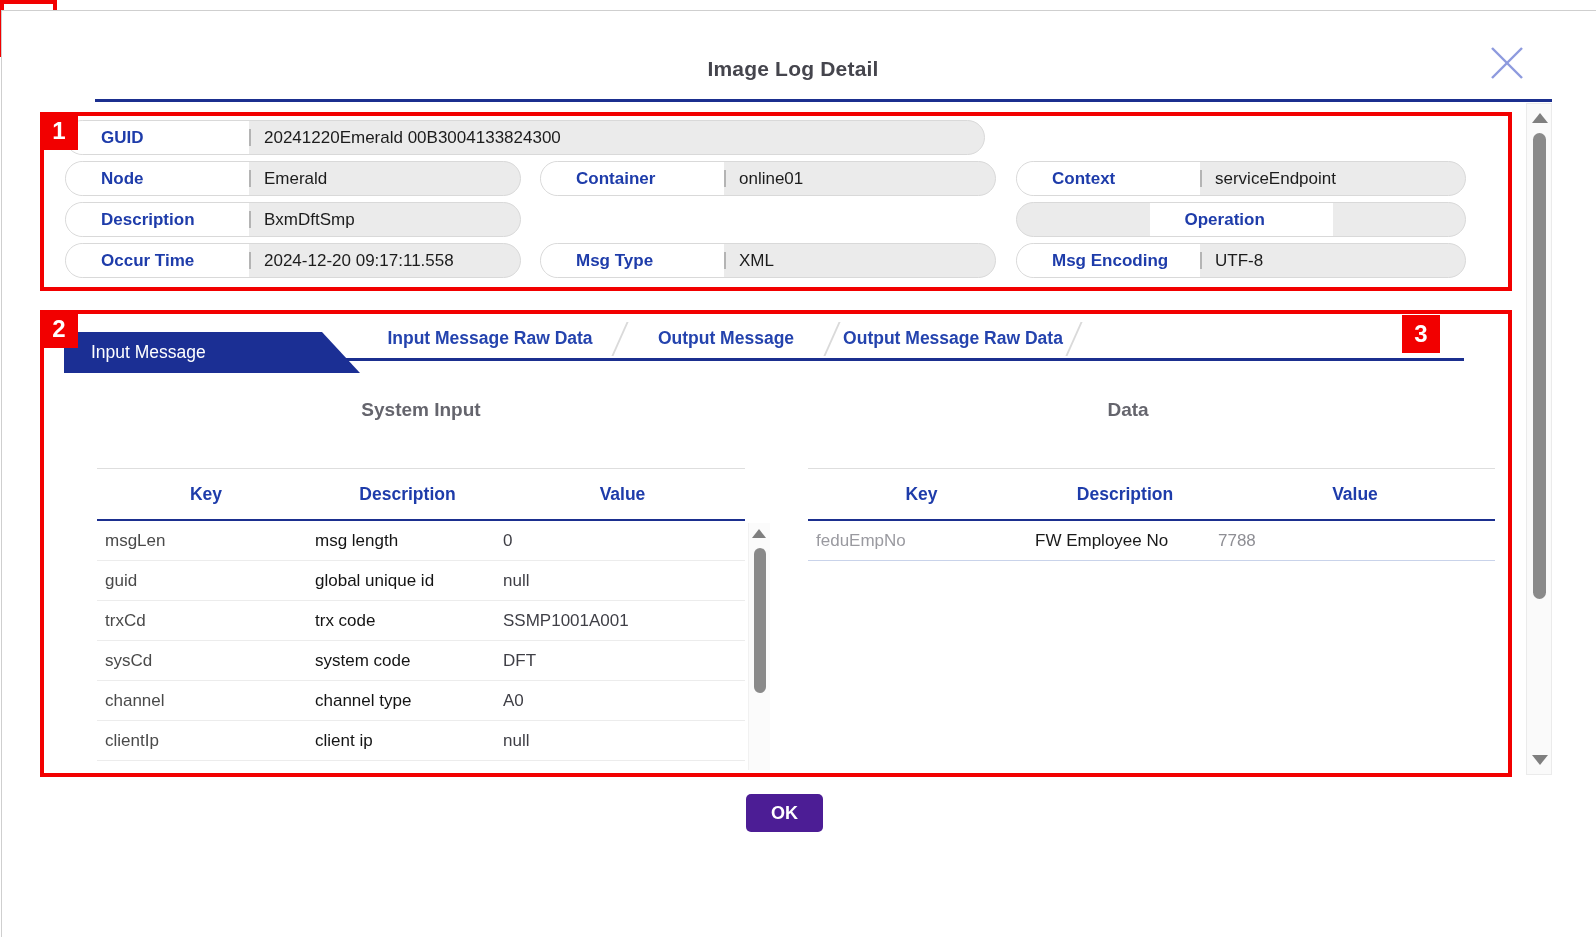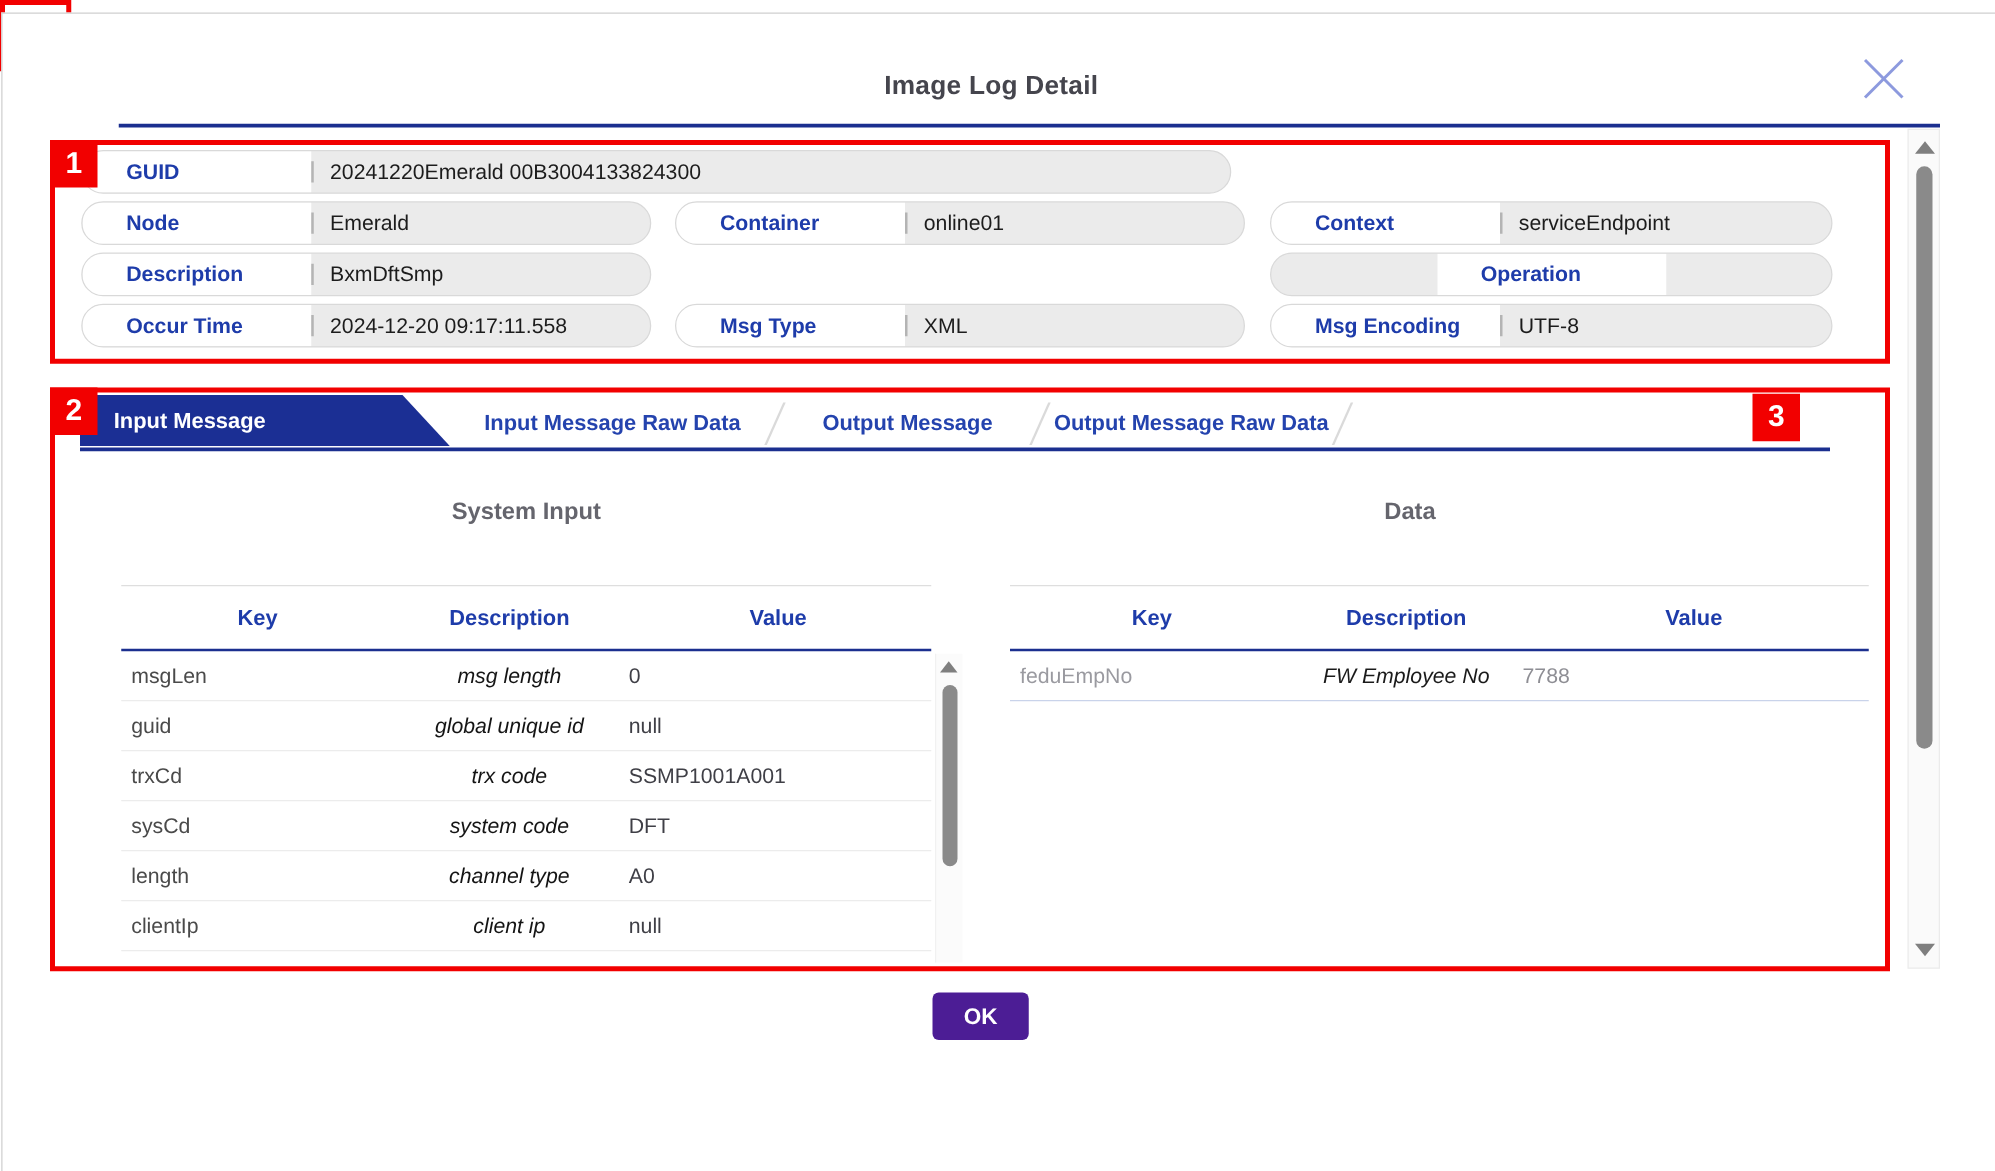--- a/index.html
+++ b/index.html
@@ -31,23 +31,23 @@
 
   
   .pill { position:absolute; height:35px; border:1px solid #d9d9d9; border-radius:18px;
     background:#ebebeb; display:flex; align-items:center; overflow:hidden; }
   .pill .lbl { width:183px; height:100%; background:#fff; display:flex; align-items:center;
     padding-left:35px; font-weight:bold; color:#1e3caa; font-size:17px; flex:none; }
   .pill .sep { width:2px; height:17px; background:#b4b4b4; margin-right:13px; flex:none; }
   .pill .val { font-size:17px; color:#1c1c1c; white-space:nowrap; }
 
   
-  .tab-active { position:absolute; left:64px; top:316px; width:296px; height:41px;
+  .tab-active { position:absolute; left:64px; top:332px; width:296px; height:41px;
     background:#1b2f94; clip-path:polygon(0 0, calc(100% - 38px) 0, 100% 100%, 0 100%);
-    color:#fff; font-weight:bold; font-size:17.5px; display:flex; align-items:center;
+    color:#fff; font-weight:normal; font-size:17.5px; display:flex; align-items:center;
     padding-left:27px; cursor:pointer; z-index:2; }
   .tab { position:absolute; top:318px; height:41px; display:flex; align-items:center;
     justify-content:center; color:#2443ae; font-weight:bold; font-size:17.5px;
     background:#fff; cursor:pointer; }
   .tab2 { left:362px; width:256px; }
   .tab3 { left:622px; width:208px; }
   .tab4 { left:834px; width:238px; }
   .tab-div { position:absolute; top:322px; width:2px; height:34px; background:#dadada;
     transform:skewX(-24deg); }
   .tabs-underline { position:absolute; left:64px; top:358px; width:1400px; height:3px; background:#1b2f8f; }
@@ -63,21 +63,21 @@
   .tbl-right { left:808px; width:687px; }
   .thead { height:53px; border-top:1px solid #dedede; border-bottom:2px solid #1b2f8f;
     display:flex; align-items:center; color:#1e3caa; font-weight:bold; font-size:17.5px; }
   .trow { height:40px; display:flex; align-items:center; font-size:17px;
     border-bottom:1px solid #ececec; }
   .tbl-right .trow { border-bottom:1px solid #c9d3ea; }
   .tbl-left .c1 { width:218px; } .tbl-left .c2 { width:185px; } .tbl-left .c3 { flex:1; }
   .tbl-right .c1 { width:227px; } .tbl-right .c2 { width:180px; } .tbl-right .c3 { flex:1; }
   .thead .c1, .thead .c2, .thead .c3 { text-align:center; }
   .trow .c1 { text-align:left; padding-left:8px; color:#4a4a4a; }
-  .trow .c2 { text-align:center; color:#141414;font-style:italic; }
+  .trow .c2 { text-align:left; color:#141414; }
   .trow .c3 { text-align:left; padding-left:3px; color:#3f3f46; }
   .tbl-right .trow .c1 { color:#9a9aa0; }
   .tbl-right .trow .c2 { color:#1a1a1a; }
   .tbl-right .trow .c3 { color:#8e8e94; }
 
   
   .sb-track { position:absolute; background:#fafafa; border:1px solid #ebebeb; }
   .sb-page { left:1526px; top:103px; width:26px; height:672px; }
   .sb-inner { left:748px; top:523px; width:22px; height:247px; border:none;
     border-left:1px solid #f1f1f1; background:#fbfbfb; }
@@ -218,21 +218,21 @@
       <div class="c1">trxCd</div>
       <div class="c2">trx code</div>
       <div class="c3">SSMP1001A001</div>
     </div>
     <div class="trow">
       <div class="c1">sysCd</div>
       <div class="c2">system code</div>
       <div class="c3">DFT</div>
     </div>
     <div class="trow">
-      <div class="c1">length</div>
+      <div class="c1">channel</div>
       <div class="c2">channel type</div>
       <div class="c3">A0</div>
     </div>
     <div class="trow">
       <div class="c1">clientIp</div>
       <div class="c2">client ip</div>
       <div class="c3">null</div>
     </div>
   </div>
 

